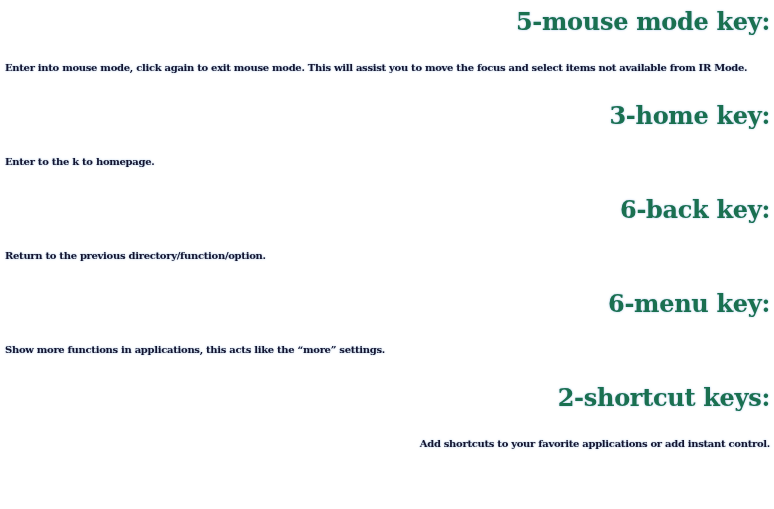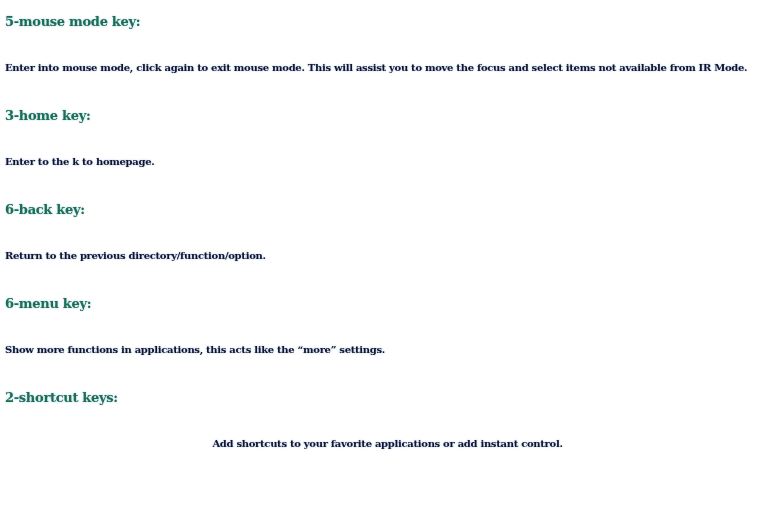--- a/index.html
+++ b/index.html
@@ -16,39 +16,40 @@
     box-sizing: border-box;
     width: 774px;
     height: 509px;
     padding: 12px 4px 0 5px;
     font-family: "DejaVu Serif", serif;
     font-weight: bold;
   }
   .sec { margin: 0; }
   .hd {
     margin: 17px 0 0 0;
-    font-size: 13px;
+    font-size: 24px;
     line-height: 20px;
     font-weight: bold;
     letter-spacing: -0.3px;
     color: #1a7050;
     text-shadow: 0 0 2px rgba(140, 180, 225, 0.85);
+    text-align: right;
   }
   .sec:first-child .hd { margin-top: 0; }
   .bd {
     margin: 15px 0 0 0;
     font-size: 10px;
     line-height: 42px;
     font-weight: bold;
     letter-spacing: -0.3px;
     color: #14142e;
     text-align: justify;
     text-shadow: 0 0 2px rgba(140, 180, 225, 0.85);
   }
-  .sec:last-child .bd { text-align: center; }
+  .sec:last-child .bd { text-align: right; }
 </style>
 </head>
 <body>
 
 <div class="doc">
 
   <section class="sec">
     <h2 class="hd">5-mouse mode key:</h2>
     <p class="bd">Enter into mouse mode, click again to exit mouse mode. This will assist you to move the focus and select items not available from IR Mode.</p>
   </section>

